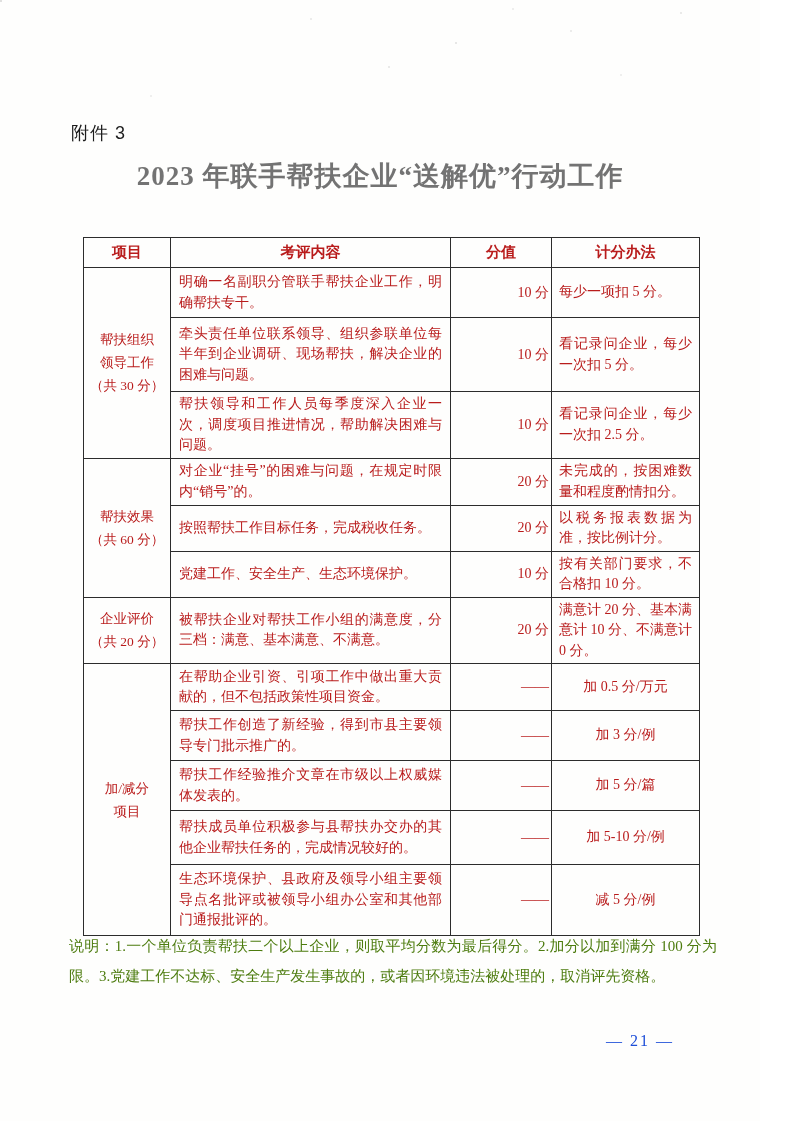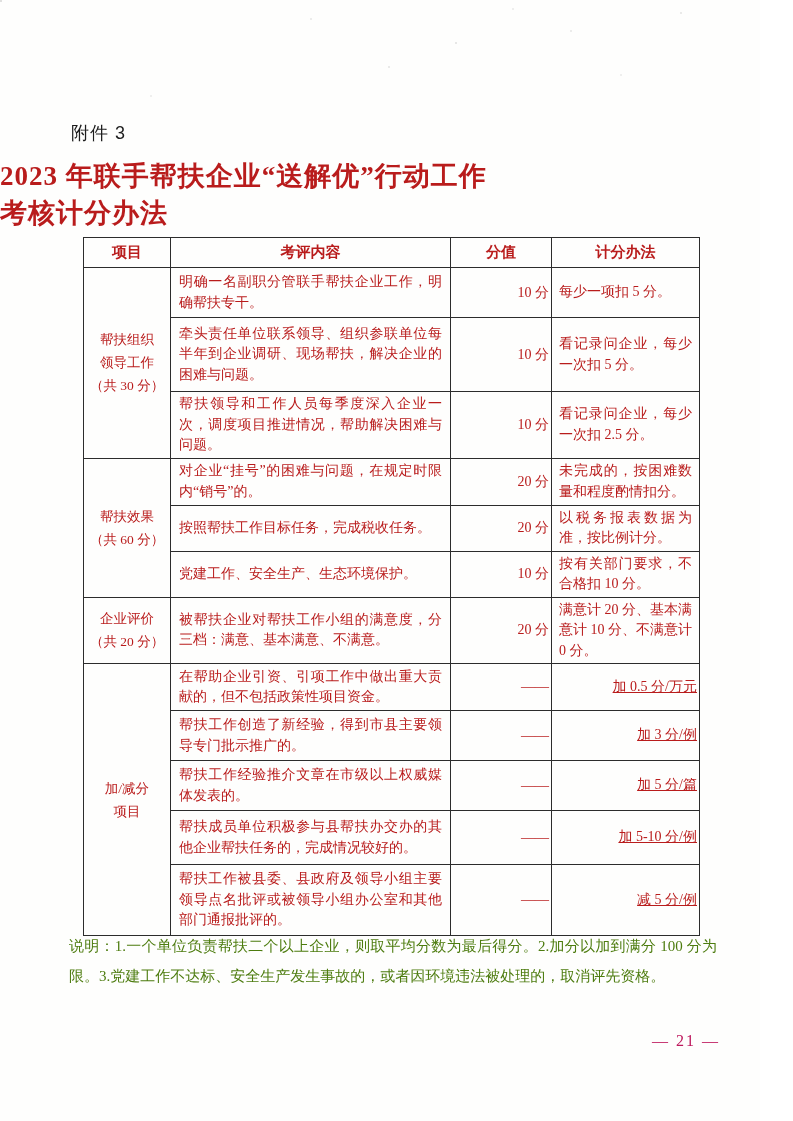--- a/index.html
+++ b/index.html
@@ -39,25 +39,26 @@
     font-family: "Liberation Sans", "DejaVu Sans", sans-serif;
     font-size: 18px;
     letter-spacing: 1px;
     color: #1d1d1d;
   }
   .title {
     position: absolute;
     left: 0;
     right: 0;
     top: 158px;
+    text-align: center;
     font-weight: 700;
     font-size: 27px;
     line-height: 37px;
     letter-spacing: 1px;
-    color: #b91c1c;
+    color: #737373;
   }
   table.assessment {
     position: absolute;
     left: 83px;
     top: 237px;
     width: 616px;
     border-collapse: collapse;
     table-layout: fixed;
   }
   table.assessment th,
@@ -93,23 +94,22 @@
     font-size: 14px;
     padding: 0 2px;
   }
   td.method {
     font-size: 14px;
     line-height: 20.5px;
     padding: 2px 7px;
     text-align: justify;
   }
   td.method.center {
-    text-align: right;
-    padding: 0 2px;
-    text-decoration: underline;
+    text-align: center;
+    padding: 0 2px;
   }
   
   tr.hrow  { height: 30px; }
   tr.r0  { height: 50px; }
   tr.r1  { height: 74px; }
   tr.r2  { height: 50px; }
   tr.r3  { height: 47px; }
   tr.r4  { height: 44px; }
   tr.r5  { height: 45px; }
   tr.r6  { height: 61px; margin-top: 31px; }
@@ -126,38 +126,37 @@
     font-size: 15px;
     line-height: 30px;
     text-align: justify;
     color: #4d7c0f;
   }
   .pageno {
     position: absolute;
     left: 560px;
     top: 1032px;
     width: 160px;
-    text-align: right;
+    text-align: center;
     font-size: 16px;
     letter-spacing: 2px;
-    color: #be185d;
+    color: #1d4ed8;
   }
 </style>
 </head>
 <body>
 
 <div class="sheet">
 
   <div class="speck"></div>
 
   <div class="attachment">附件 3</div>
 
   <div class="title">
     <div>2023 年联手帮扶企业“送解优”行动工作</div>
-    <div>考核计分办法</div>
   </div>
 
   <table class="assessment">
     <colgroup>
       <col style="width:87px">
       <col style="width:280px">
       <col style="width:101px">
       <col style="width:148px">
     </colgroup>
     <thead>
@@ -227,21 +226,21 @@
         <td class="content">帮扶工作经验推介文章在市级以上权威媒体发表的。</td>
         <td class="score">——</td>
         <td class="method center">加 5 分/篇</td>
       </tr>
       <tr class="r10">
         <td class="content">帮扶成员单位积极参与县帮扶办交办的其他企业帮扶任务的，完成情况较好的。</td>
         <td class="score">——</td>
         <td class="method center">加 5-10 分/例</td>
       </tr>
       <tr class="r11">
-        <td class="content">帮扶工作被县委、县政府及领导小组主要领导点名批评或被领导小组办公室和其他部门通报批评的。</td>
+        <td class="content">生态环境保护、县政府及领导小组主要领导点名批评或被领导小组办公室和其他部门通报批评的。</td>
         <td class="score">——</td>
         <td class="method center">减 5 分/例</td>
       </tr>
     </tbody>
   </table>
 
   <p class="notes">说明：1.一个单位负责帮扶二个以上企业，则取平均分数为最后得分。2.加分以加到满分 100 分为限。3.党建工作不达标、安全生产发生事故的，或者因环境违法被处理的，取消评先资格。</p>
 
   <div class="pageno">— 21 —</div>
 

